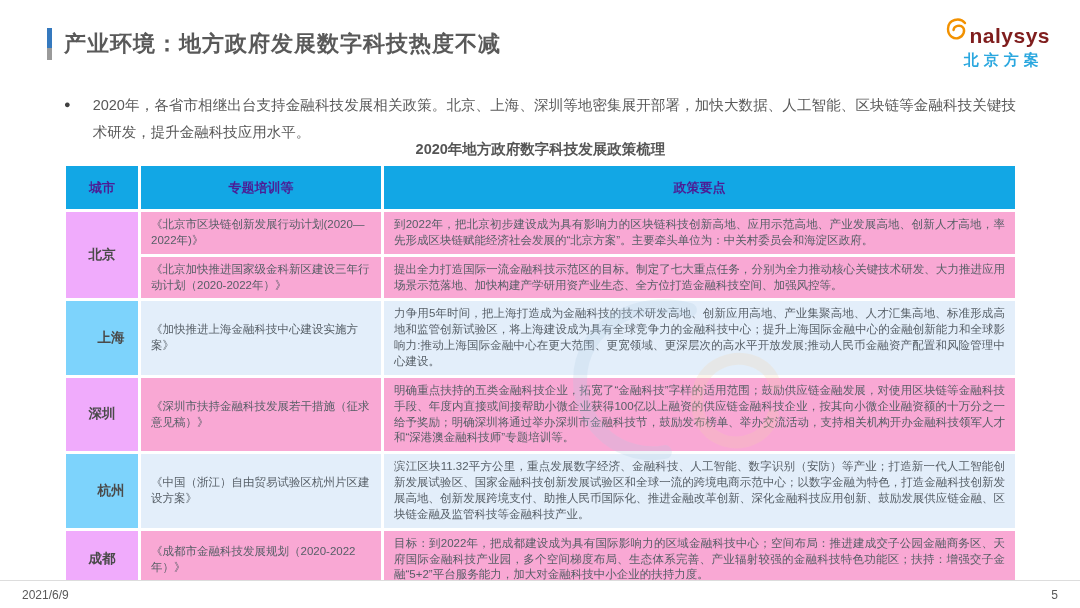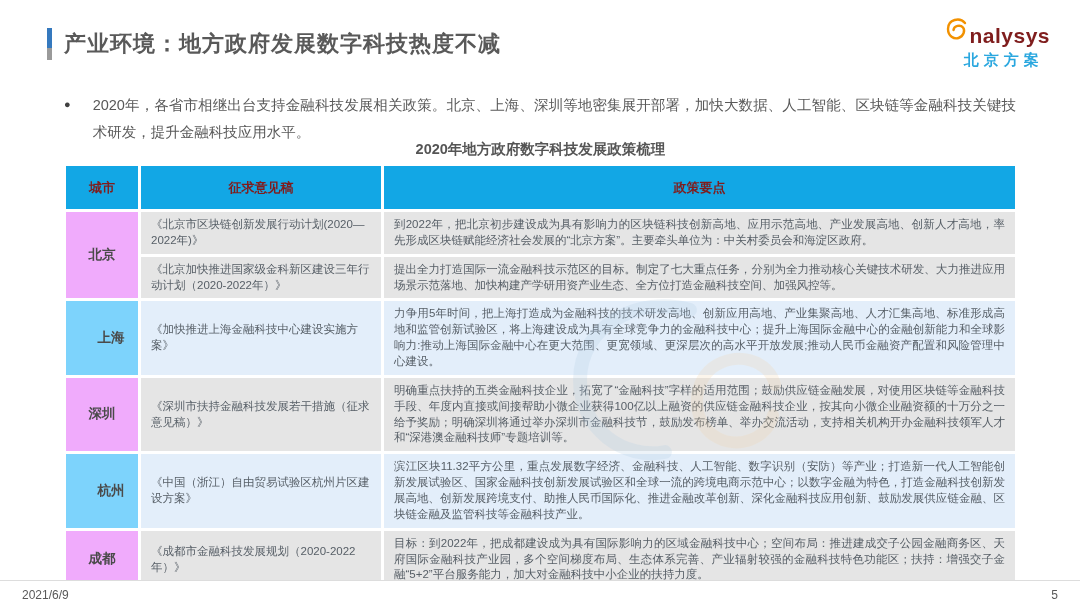--- a/index.html
+++ b/index.html
@@ -56,35 +56,35 @@
   .table-title {
     position: absolute; left: 63px; top: 140px; width: 955px;
     text-align: center; font-size: 14.5px; font-weight: bold; color: #555555;
   }
   table.policy-table {
     position: absolute; left: 63px; top: 163px; width: 955px;
     border-collapse: separate; border-spacing: 3px;
     table-layout: fixed;
   }
   .policy-table th {
-    background: #12A7E5; color: #7f1d1d; font-size: 13px; font-weight: bold;
+    background: #12A7E5; color: #4c1d95; font-size: 13px; font-weight: bold;
     height: 43px; text-align: center; vertical-align: middle;
   }
   .policy-table td {
     font-size: 11.5px; line-height: 1.38; color: #565e66;
     padding: 5px 10px; vertical-align: middle;
   }
   .col-city   { width: 72px; }
   .col-policy { width: 240px; }
   .policy-table td.city {
     text-align: center; font-weight: bold; font-size: 13.5px; color: #4a4a4a;
     padding: 4px 2px;
   }
   .policy-table td.points { text-align: justify; }
-  tr.g-dark  td { background: #e5e5e5; }
+  tr.g-dark  td { background: #f9a8d4; }
   tr.g-light td { background: #E3EEFA; }
   tr.g-dark  td.city { background: #f0abfc; }
   tr.g-light td.city { background: #7dd3fc; padding-left: 20px; }
 
   
   .watermark {
     position: absolute; left: 540px; top: 290px; width: 280px; height: 210px;
     opacity: 0.22; pointer-events: none; z-index: 5;
   }
 
@@ -128,21 +128,21 @@
 
 <table class="policy-table">
   <colgroup>
     <col class="col-city">
       <col class="col-policy">
       <col>
   </colgroup>
   <thead>
     <tr>
       <th>城市</th>
-      <th>征求意见稿</th>
+      <th>专题培训等</th>
       <th>政策要点</th>
     </tr>
   </thead>
   <tbody>
     <tr class="g-dark">
       <td class="city" rowspan="2">北京</td>
       <td class="policy">《北京市区块链创新发展行动计划(2020—2022年)》</td>
       <td class="points">到2022年，把北京初步建设成为具有影响力的区块链科技创新高地、应用示范高地、产业发展高地、创新人才高地，率先形成区块链赋能经济社会发展的“北京方案”。主要牵头单位为：中关村委员会和海淀区政府。</td>
     </tr>
     <tr class="g-dark">

